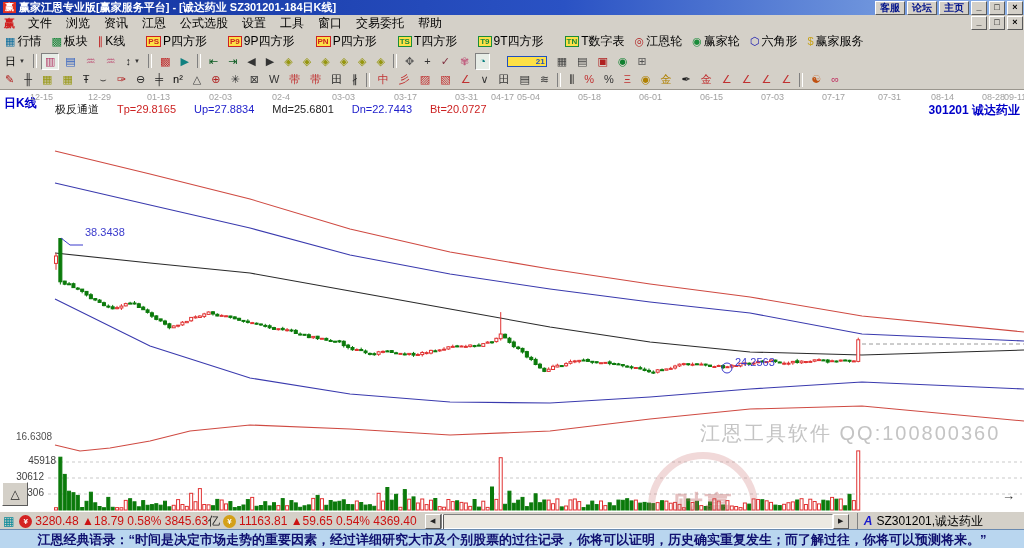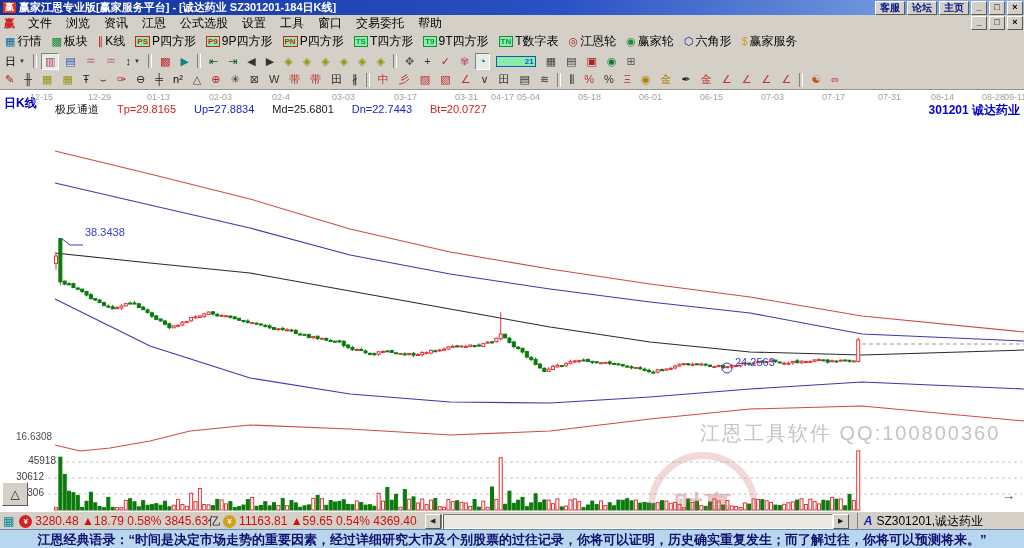--- a/index.html
+++ b/index.html
@@ -25,21 +25,21 @@
   #menubar-right{position:absolute;right:1px;top:1px;display:flex;gap:2px;}
   
   .toolbar{position:absolute;left:0;width:1024px;background:#d4d0c8;display:flex;align-items:center;}
   #toolbar-main{top:31px;height:21px;border-bottom:1px solid #b8b4ac;}
   #toolbar-view{top:52px;height:18px;border-bottom:1px solid #b8b4ac;}
   #toolbar-draw{top:70px;height:19px;border-bottom:1px solid #9a968e;}
   .tbtn{display:flex;align-items:center;gap:2px;padding:1px 3px;margin:0 1px;border:1px solid transparent;}
   .tbtn.pressed{border-color:#808080 #fff #fff #808080;background:#e6ece6;}
   .glyph{font-size:11px;line-height:13px;}
   .tlabel{font-size:12px;color:#000;}
-  .badge{font-size:8px;font-weight:bold;border:1px solid;padding:0 1px;line-height:9px;background:#86efac;}
+  .badge{font-size:8px;font-weight:bold;border:1px solid;padding:0 1px;line-height:9px;background:#fde047;margin-left:11px;}
   .caret{font-size:6px;color:#333;margin-left:1px;}
   .tsep{width:2px;height:14px;margin:0 3px;border-left:1px solid #808080;border-right:1px solid #fff;}
   
   #chart-area{position:absolute;left:0;top:89px;width:1024px;height:422px;background:#fff;overflow:hidden;
     border-top:1px solid #9a968e;}
   #chart-svg{position:absolute;left:0;top:0;}
   .date-label{position:absolute;top:2px;font-size:9px;color:#a0a0a0;white-space:nowrap;}
   #period-label{position:absolute;left:4px;top:5px;color:#0000c8;font-weight:bold;font-size:12px;}
   #stock-label{position:absolute;right:4px;top:12px;color:#0000c8;font-size:12px;font-weight:bold;white-space:nowrap;}
   #indicator-row{position:absolute;left:55px;top:12px;font-size:11px;white-space:nowrap;}

